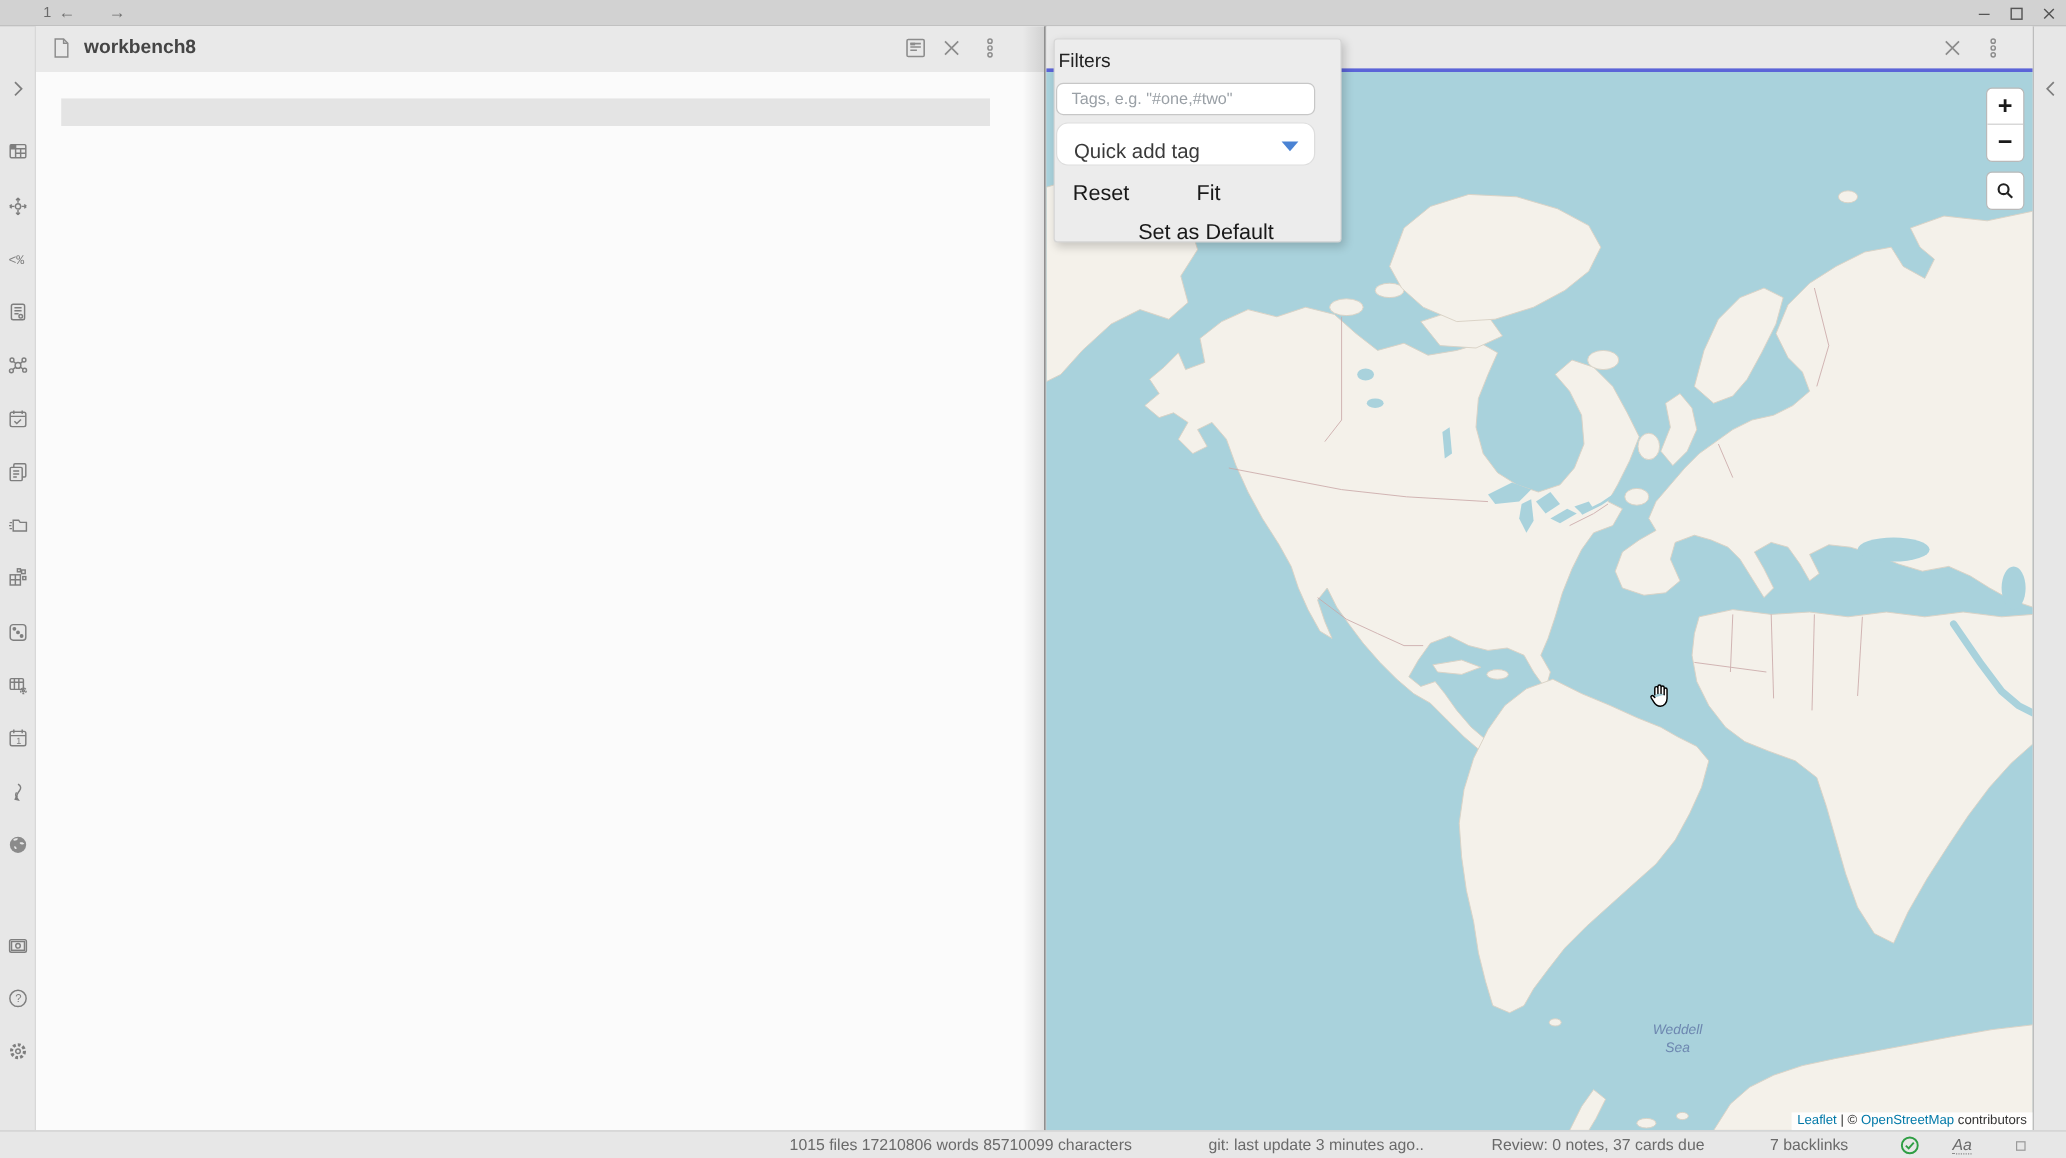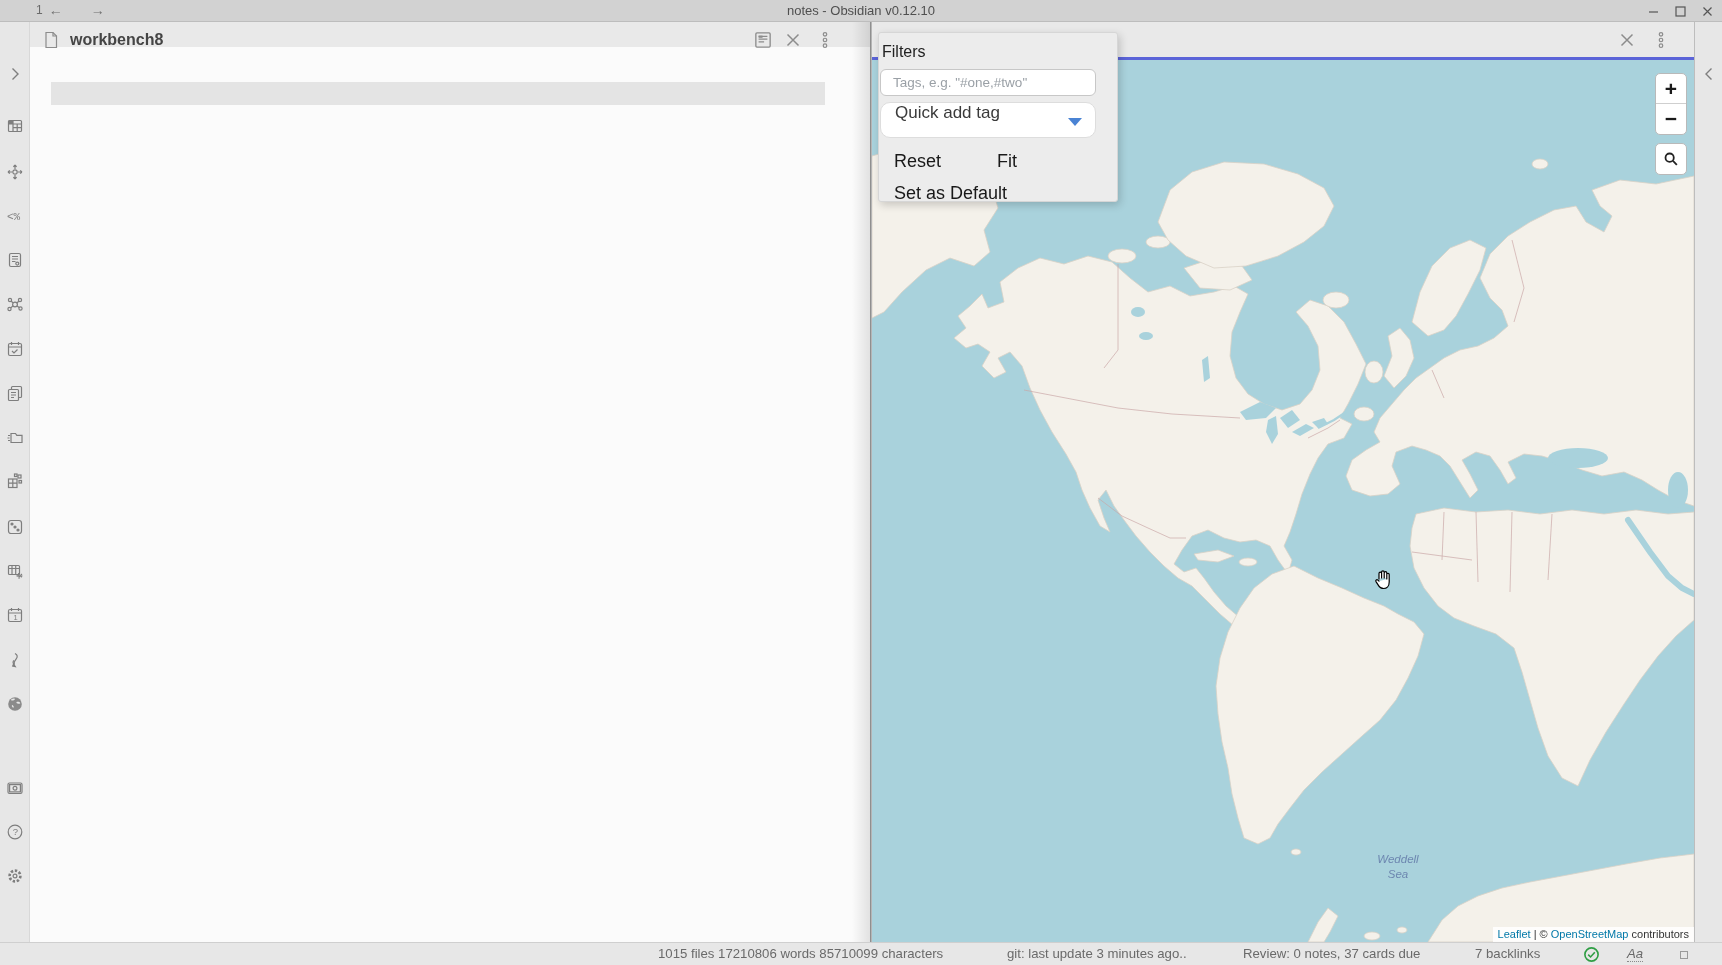--- a/index.html
+++ b/index.html
@@ -17,21 +17,21 @@
   .winbtns{position:absolute;right:8px;top:0;height:22px;display:flex;align-items:center;gap:14px;}
   .winbtn svg{display:block;}
   
   .workspace{position:absolute;top:22px;left:0;right:0;bottom:23px;}
   .ribbon{position:absolute;top:0;bottom:0;background:#e7e7e7;}
   .ribbon.left{left:0;width:30px;border-right:1px solid #d8d8d8;}
   .ribbon.right{right:0;width:28px;border-left:1px solid #bdbdbd;}
   .ric{position:absolute;left:5px;width:20px;height:20px;color:#7e7e7e;}
   .ribbon.right .ric{left:4px;}
   
-  .pane-header{position:absolute;top:0;left:0;right:0;height:25px;background:#e9e9e9;}
+  .pane-header{position:absolute;top:0;left:0;right:0;height:38px;background:#e9e9e9;}
   .left-pane{position:absolute;left:30px;top:0;width:840px;bottom:0;background:#fbfbfb;}
   .left-pane::after{content:'';position:absolute;right:0;top:0;bottom:0;width:18px;
        background:linear-gradient(to right,rgba(0,0,0,0),rgba(0,0,0,0.10));}
   .divider{position:absolute;left:870px;top:0;bottom:0;width:2px;background:#8f8f8f;border-right:1px solid #b5b5b5;}
   .pane-title-wrap{position:absolute;left:12px;top:0;height:35px;display:flex;align-items:center;gap:10px;}
   .pane-title{font-size:16px;font-weight:600;color:#454545;}
   .hicon{position:absolute;top:7px;width:22px;height:22px;color:#8c8c8c;}
   .left-pane .empty-block{position:absolute;left:21px;top:60px;width:774px;height:23px;background:#e4e4e4;}
   
   .map-pane{position:absolute;left:872px;top:0;width:822px;bottom:0;background:#e9e9e9;}
@@ -54,48 +54,47 @@
   .cursor-hand{position:absolute;left:500px;top:508px;width:24px;height:24px;}
   
   .filters-panel{position:absolute;left:6px;top:10px;width:240px;height:170px;background:#ececec;
      border:1px solid #d6d6d6;border-radius:3px;box-shadow:2px 3px 8px rgba(0,0,0,0.18);z-index:20;padding:8px 1px;}
   .filters-title{font-size:16px;color:#222;margin:2px 0 8px 2px;}
   .tags-input{display:block;width:216px;height:27px;border:1px solid #c7c7c7;border-radius:6px;
      background:#fff;font-size:13.5px;padding:0 12px;color:#333;outline:none;
      font-family:"Liberation Sans","DejaVu Sans",sans-serif;}
   .tags-input::placeholder{color:#9aa0a6;}
   .quick-add{position:relative;margin-top:6px;width:216px;height:36px;background:#fff;border:1px solid #ddd;
-     border-radius:10px;display:flex;align-items:flex-start;padding:0 14px;cursor:pointer;}
+     border-radius:10px;display:flex;align-items:flex-end;padding:0 14px;cursor:pointer;}
   .quick-add-label{font-size:17px;color:#3a3a3a;}
   .qa-caret{position:absolute;right:13px;top:15px;width:0;height:0;
      border-left:7px solid transparent;border-right:7px solid transparent;border-top:8px solid #4a83d4;}
   .filters-row{display:flex;margin-top:13px;margin-left:14px;gap:0;}
   .flink{font-size:18px;color:#191919;cursor:pointer;}
   .flink.fit{margin-left:56px;}
-  .filters-row2{margin-top:11px;margin-left:14px;}
+  .filters-row2{margin-top:11px;margin-left:14px;text-align:center;}
   
   .statusbar{position:absolute;left:0;right:0;bottom:0;height:23px;background:#e7e7e7;
      border-top:1px solid #cfcfcf;font-size:13.2px;color:#6a6a6a;}
   .sitem{position:absolute;top:3px;white-space:nowrap;}
   .aa-toggle{border-bottom:1px dotted #8a8a8a;cursor:pointer;font-style:italic;}
   .mini-square{position:absolute;width:8px;height:8px;border:1px solid #9a9a9a;top:8px;}
   svg{display:block;}
 </style>
 </head>
 <body>
 
 <div class="app">
 
   <div class="titlebar">
     <div class="nav">
       <span class="hist">1</span>
       <span class="navarrow">←</span>
       <span class="navarrow fwd">→</span>
     </div>
-    <div class="wintitle">notes - Obsidian v0.12.10</div>
     <div class="winbtns">
       <span class="winbtn">
           <svg width="13" height="13" viewBox="0 0 13 13">
             <path d="M2 7 H11" stroke="#555" stroke-width="1.2"></path>
           </svg>
         </span>
       <span class="winbtn">
           <svg width="13" height="13" viewBox="0 0 13 13">
             <rect x="2" y="2" width="9" height="9" fill="none" stroke="#555" stroke-width="1.2"></rect>
           </svg>

